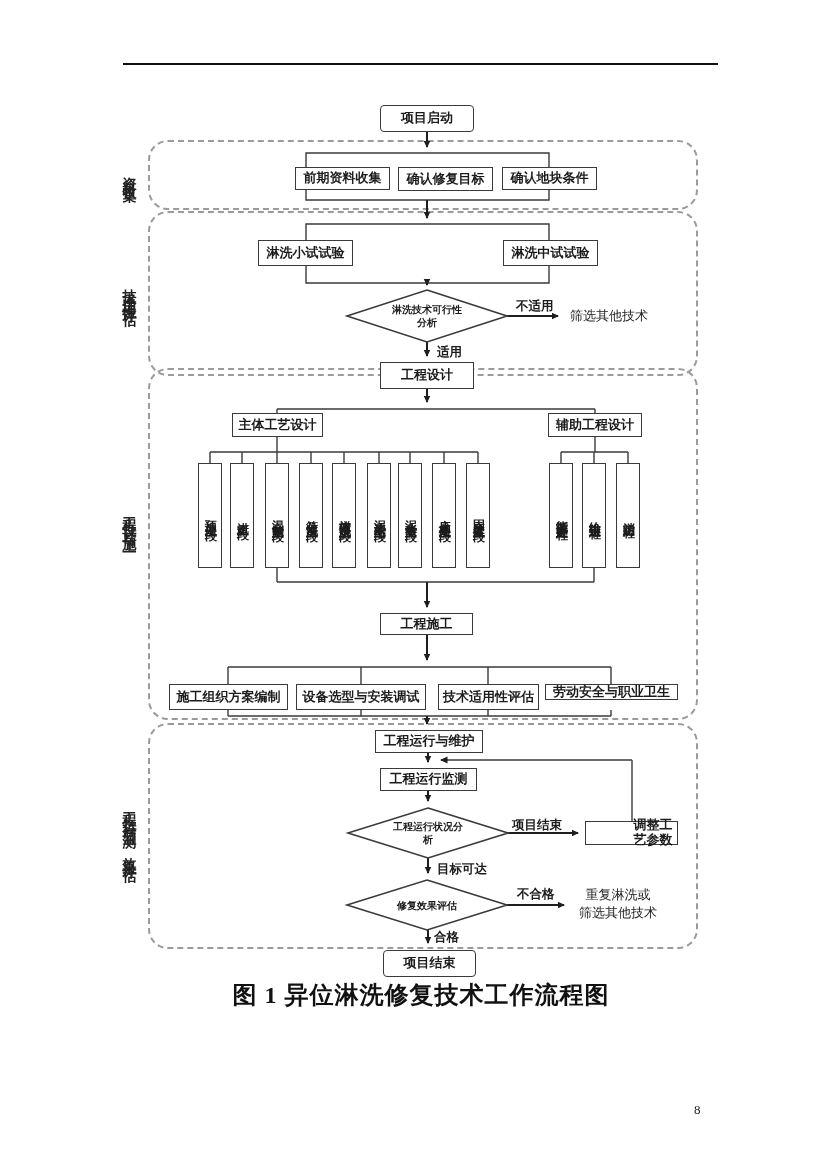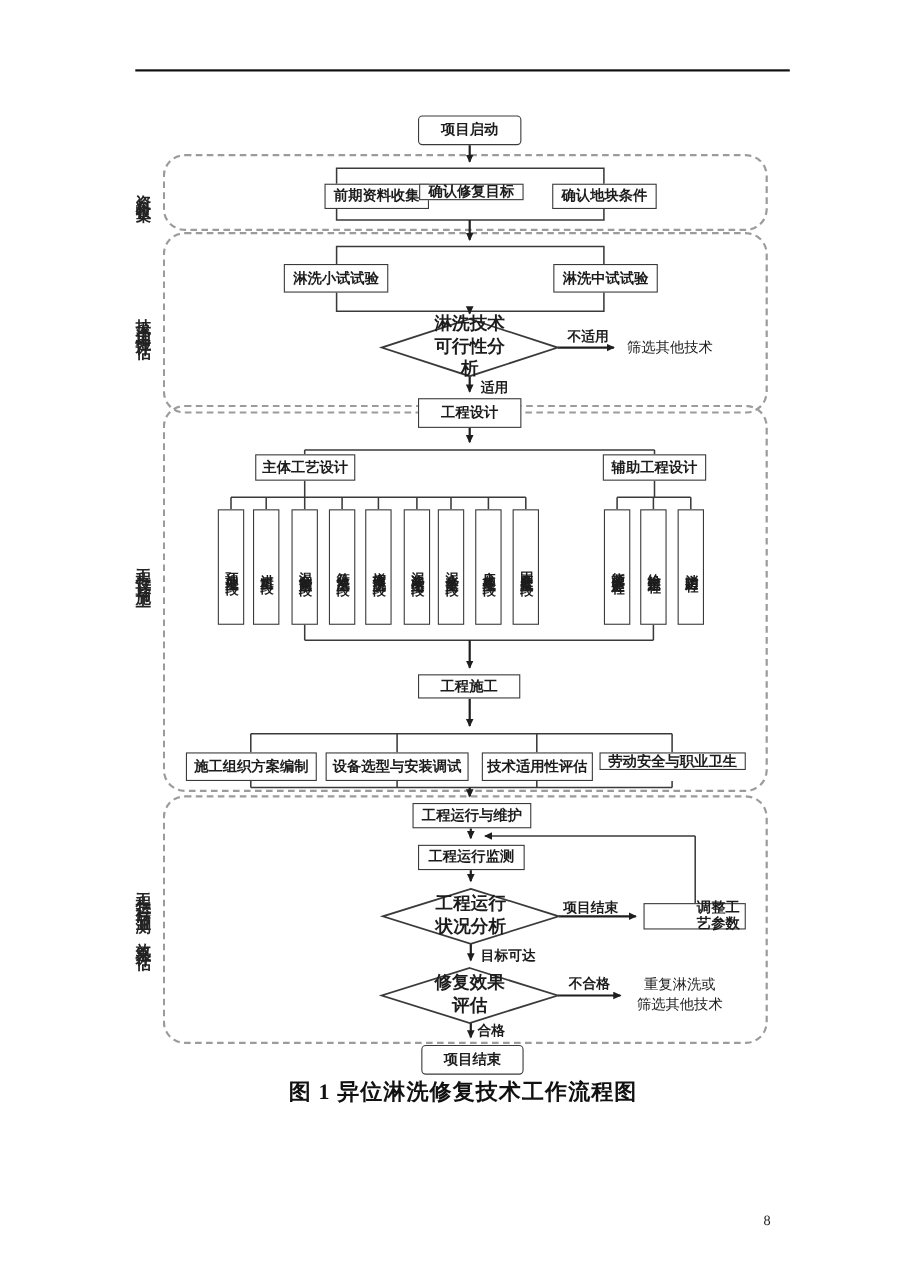--- a/index.html
+++ b/index.html
@@ -9,25 +9,25 @@
   .container{position:absolute;border:2px dashed #9b9b9b;border-radius:20px;background:transparent;}
   .seclabel{position:absolute;left:117px;width:24px;writing-mode:vertical-lr;text-orientation:upright;
             text-align:center;font-weight:700;font-size:14px;letter-spacing:4px;color:#222;line-height:24px;}
   svg.wires{position:absolute;left:0;top:0;width:826px;height:1169px;}
   .node{position:absolute;box-sizing:border-box;border:1.6px solid #3a3a3a;background:#fff;
         display:flex;align-items:center;justify-content:center;text-align:center;
         font-weight:700;font-size:13px;line-height:1.15;color:#1c1c1c;}
   .rounded{border-radius:4px;}
   .vbox{writing-mode:vertical-lr;text-orientation:upright;font-size:12px;letter-spacing:2px;padding:2px 0;}
   .dtext{position:absolute;background:transparent;border:none;display:flex;align-items:center;
-         justify-content:center;text-align:center;font-weight:700;font-size:16px;line-height:1.3;color:#1c1c1c;}
+         justify-content:center;text-align:center;font-weight:700;font-size:10px;line-height:1.3;color:#1c1c1c;}
   .elabel{position:absolute;font-weight:700;font-size:12.5px;color:#1c1c1c;white-space:nowrap;}
   .floattext{position:absolute;font-weight:400;font-size:13px;color:#1c1c1c;text-align:center;line-height:1.35;white-space:nowrap;}
   .caption{position:absolute;left:148px;top:979px;width:546px;text-align:center;
-           font-size:20px;font-weight:600;color:#111;letter-spacing:1px;}
+           font-size:24px;font-weight:600;color:#111;letter-spacing:1px;}
   .pagenum{position:absolute;left:694px;top:1102px;font-size:13px;color:#222;}
 </style>
 </head>
 <body>
 
 <div class="page">
 
   <div class="toprule"></div>
 
   <div class="container" style="left:148px;top:140px;width:546px;height:66px;"></div>
@@ -113,21 +113,21 @@
     <g stroke="#3a3a3a" stroke-width="1.6" fill="#ffffff">
       <polygon points="427,290 507,316 427,342 347,316"></polygon>
       <polygon points="428,808 508,833 428,858 348,833"></polygon>
       <polygon points="427,880 507,905 427,930 347,905"></polygon>
     </g>
   </svg>
 
   <div class="node rounded" style="left:380px;top:105px;width:94px;height:27px;">项目启动</div>
 
   <div class="node" style="left:259px;top:167px;width:95px;height:23px;margin-left:36px;">前期资料收集</div>
-  <div class="node" style="left:381px;top:167px;width:95px;height:15px;">确认修复目标</div>
+  <div class="node" style="left:398px;top:167px;width:95px;height:24px;">确认修复目标</div>
   <div class="node" style="left:502px;top:167px;width:95px;height:23px;">确认地块条件</div>
 
   <div class="node" style="left:258px;top:240px;width:95px;height:26px;">淋洗小试试验</div>
   <div class="node" style="left:503px;top:240px;width:95px;height:26px;">淋洗中试试验</div>
 
   <div class="dtext" style="left:389px;top:293px;width:76px;height:46px;">淋洗技术可行性分析</div>
   <div class="elabel" style="left:516px;top:298px;">不适用</div>
   <div class="floattext" style="left:570px;top:307px;">筛选其他技术</div>
   <div class="elabel" style="left:437px;top:344px;">适用</div>
 

